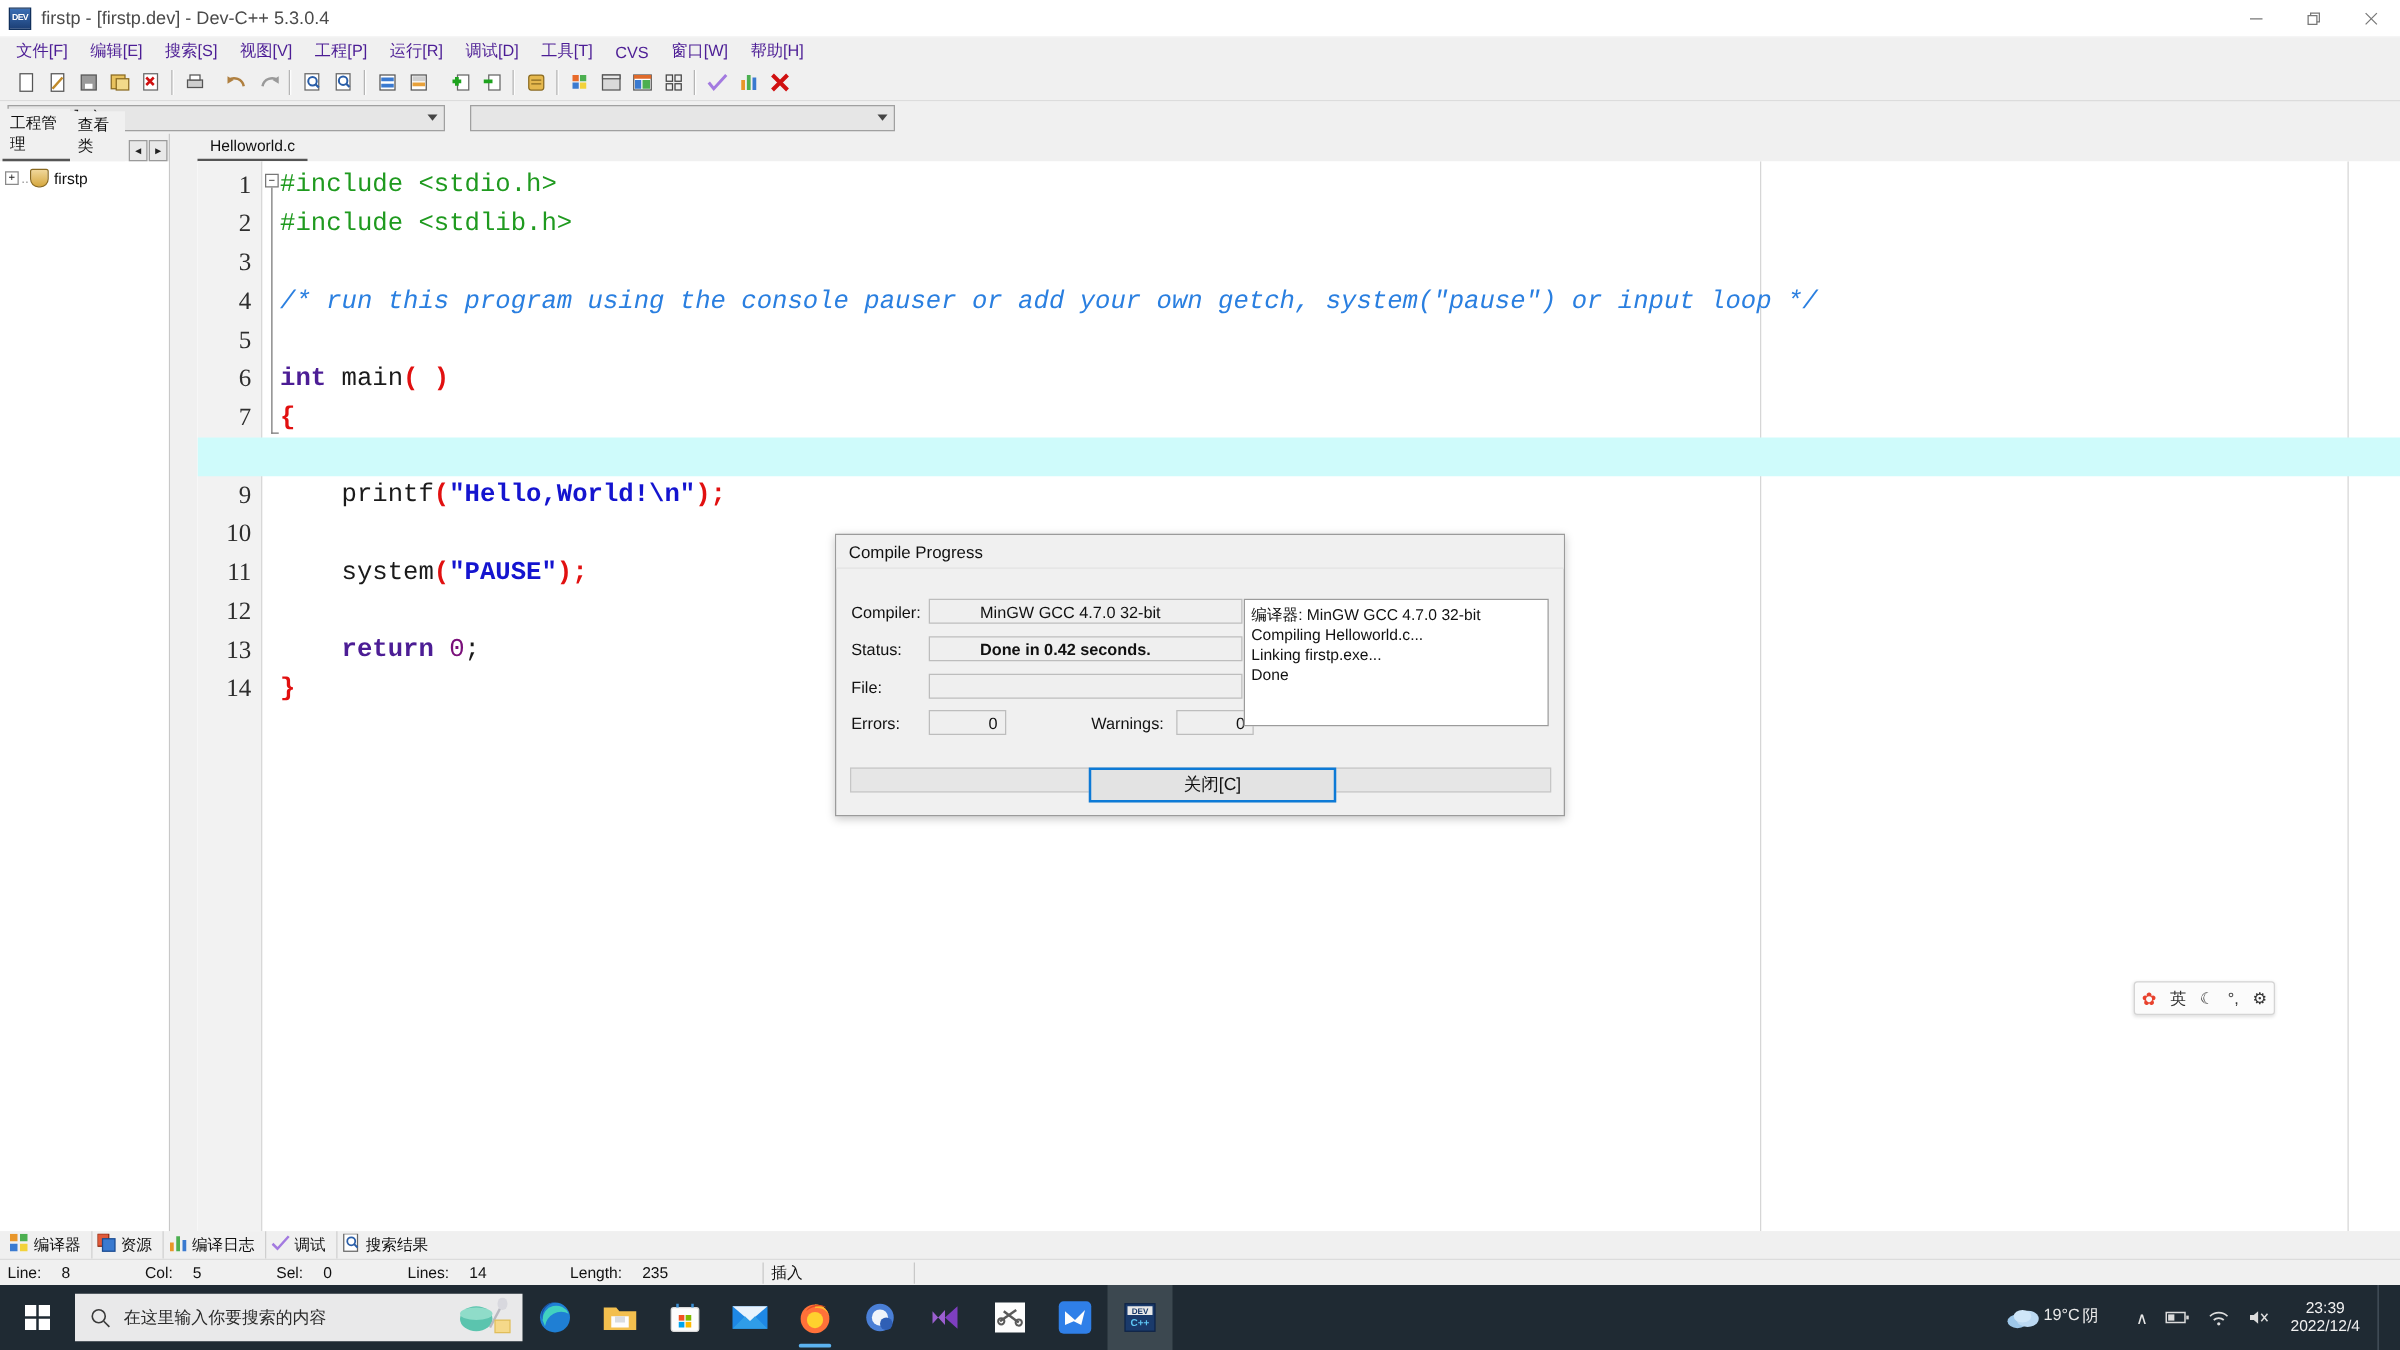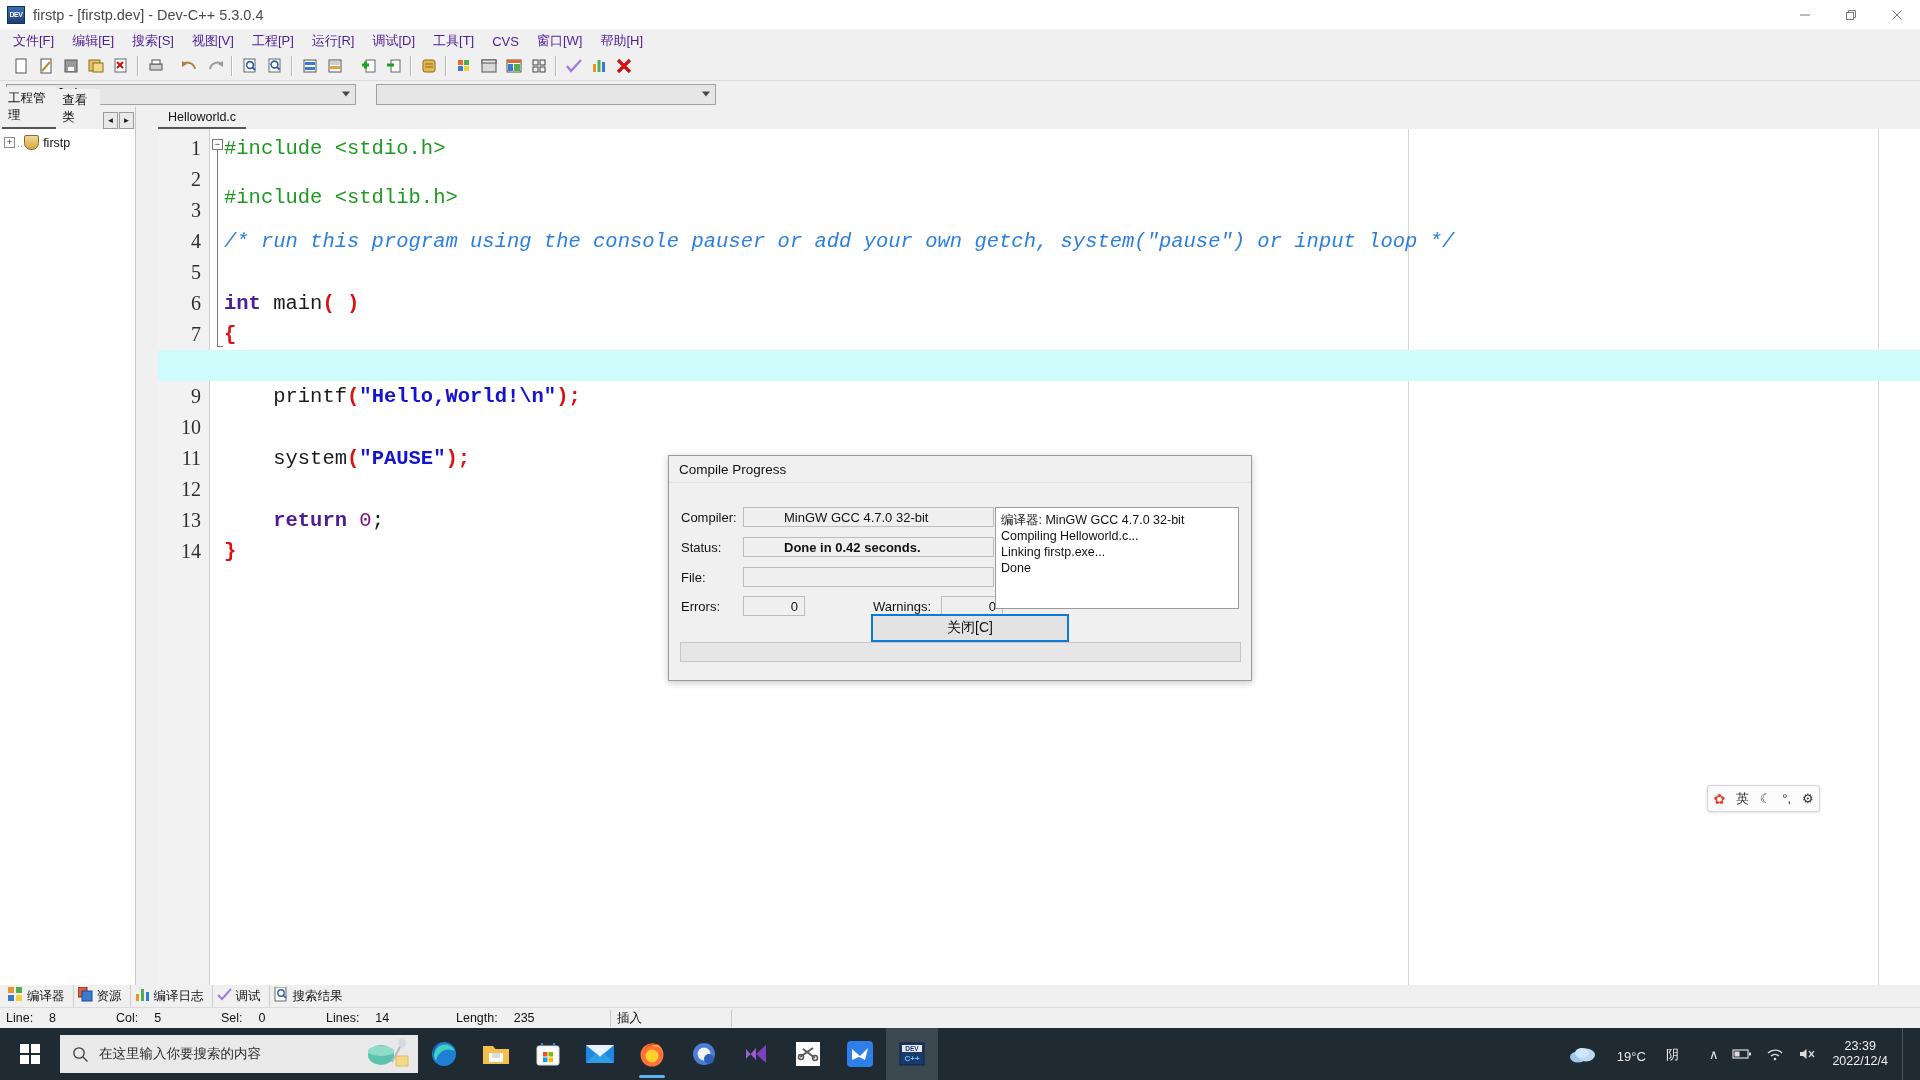--- a/index.html
+++ b/index.html
@@ -174,21 +174,20 @@
     position: absolute; top: 0; width: 1px; height: 856px; background: #d6d6d6;
   }
 
   
   .dialog {
     position: absolute; left: 668px; top: 427px; width: 584px; height: 226px;
     background: #f0f0f0;
     border: 1px solid #9b9b9b;
     box-shadow: 0 2px 7px rgba(0,0,0,.22);
     font-family: "Liberation Sans", sans-serif;
-    margin-top: 28px;
   }
   .dlg-title {
     height: 27px; display: flex; align-items: center; padding-left: 10px;
     font-size: 13.5px; color: #111; background: #f0f0f0;
     border-bottom: 1px solid #e2e2e2;
   }
   .dlg-body { position: relative; width: 584px; height: 199px; }
   .fld-row { position: absolute; left: 12px; display: flex; align-items: center; }
   .fld-lab { font-size: 13px; color: #111; width: 62px; }
   .fld-box {
@@ -540,21 +539,21 @@
         <div class="lnum" style="top: 376px;">13</div>
         <div class="lnum" style="top: 407px;">14</div>
       </div>
     <div class="foldcol">
       <div class="foldbox" style="top:10px">−</div>
       <div class="foldline" style="top:21px; height:197px"></div>
       <div class="foldline" style="top:217px; height:1px; width:6px; left:7px;"></div>
     </div>
     <div class="codearea" id="codearea">
         <div class="cline" style="top: 4px;"><span class="k-green">#include &lt;stdio.h&gt;</span></div>
-        <div class="cline" style="top: 35px; margin-top: 18px;"><span class="k-green">#include &lt;stdlib.h&gt;</span></div>
+        <div class="cline" style="top: 35px;"><span class="k-green">#include &lt;stdlib.h&gt;</span></div>
         <div class="cline" style="top: 66px;"></div>
         <div class="cline" style="top: 97px;"><span class="k-blue-i">/* run this program using the console pauser or add your own getch, system("pause") or input loop */</span></div>
         <div class="cline" style="top: 128px;"></div>
         <div class="cline" style="top: 159px;"><span class="k-bold">int</span><span class="k-plain"> main</span><span class="k-red">( )</span></div>
         <div class="cline" style="top: 190px;"><span class="k-red">{</span></div>
         <div class="hl-row" style="top: 221px; left: -66px;"></div>
         <div class="cline" style="top: 221px;"></div>
         <div class="cline" style="top: 252px;"><span class="k-plain">    printf</span><span class="k-red">(</span><span class="k-str">"Hello,World!\n"</span><span class="k-red">);</span></div>
         <div class="cline" style="top: 283px;"></div>
         <div class="cline" style="top: 314px;"><span class="k-plain">    system</span><span class="k-red">(</span><span class="k-str">"PAUSE"</span><span class="k-red">);</span></div>
@@ -778,21 +777,21 @@
         <svg width="26" height="26" viewBox="0 0 26 26">
           <rect x="1" y="2" width="24" height="22" fill="#1a3a6b" stroke="#0e2347"></rect>
           <rect x="3" y="4" width="20" height="7" fill="#e8e8e8"></rect>
           <text x="13" y="10.3" font-size="6.5" text-anchor="middle" fill="#1a3a6b" font-family="Liberation Sans, sans-serif" font-weight="bold">DEV</text>
           <text x="13" y="20" font-size="8" text-anchor="middle" fill="#5fc8f5" font-family="Liberation Sans, sans-serif" font-weight="bold">C++</text>
         </svg>
       </div>
     </div>
 
     <div class="tray">
-      <span style="display:flex; align-items:flex-end; gap:20px;">
+      <span style="display:flex; align-items:flex-start; gap:2px;">
         <svg width="28" height="20" viewBox="0 0 28 20">
           <ellipse cx="9" cy="13" rx="8" ry="5.5" fill="#9ec8ea"></ellipse>
           <ellipse cx="17" cy="11" rx="9" ry="6.5" fill="#bcd9f2"></ellipse>
           <ellipse cx="13" cy="9" rx="7" ry="5" fill="#cfe6f8"></ellipse>
         </svg>
         <span>19°C</span>
         <span>阴</span>
       </span>
       <span style="margin-left:16px;">∧</span>
       <svg width="20" height="14" viewBox="0 0 20 14">

